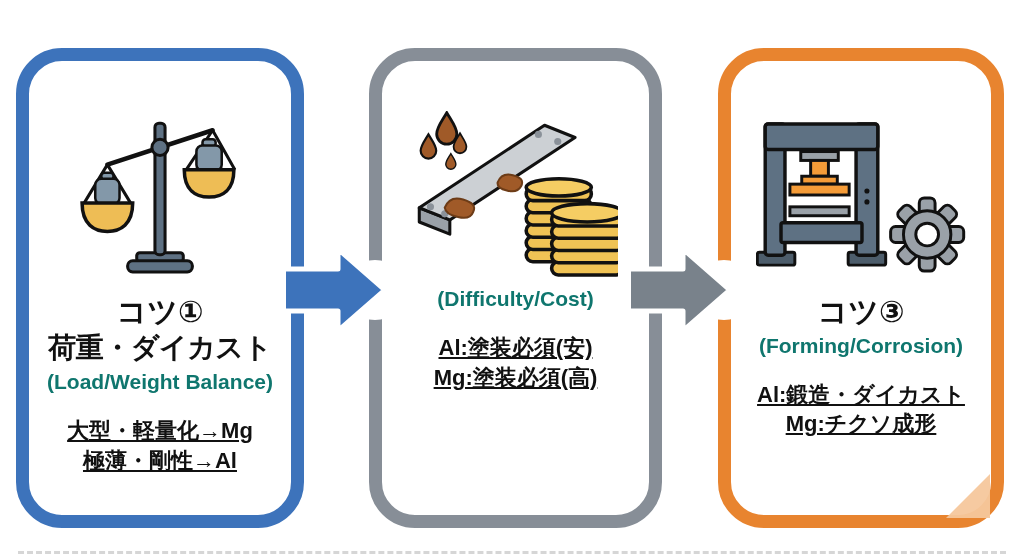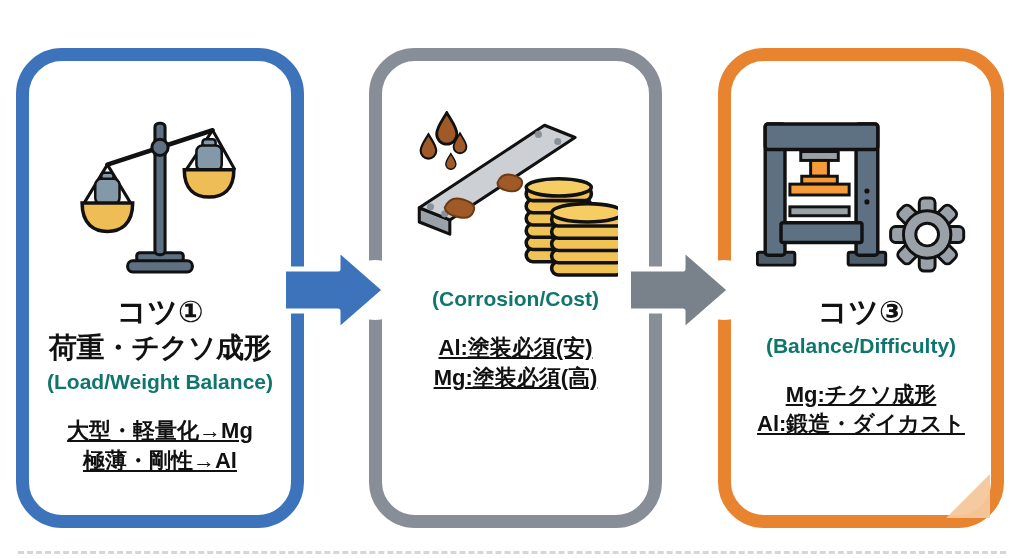--- a/index.html
+++ b/index.html
@@ -62,21 +62,21 @@
 
         <path d="M137,21 L111,60 M137,21 L159,60" stroke="#111" stroke-width="3" fill="none"></path>
 
         <rect x="127" y="30" width="13" height="7" rx="3" fill="#8398a9" stroke="#111" stroke-width="2.5"></rect>
         <rect x="121" y="36" width="25" height="25" rx="6" fill="#8398a9" stroke="#111" stroke-width="2.5"></rect>
 
         <path d="M109,60 L158,60 C158,80 147,87 133.5,87 C120,87 109,80 109,60 Z" fill="#eebd55" stroke="#111" stroke-width="3.5"></path>
       </svg>
     </div>
     <div class="heading">コツ①</div>
-    <div class="title">荷重・チクソ成形</div>
+    <div class="title">荷重・ダイカスト</div>
     <div class="subtitle">(Load/Weight Balance)</div>
     <div class="body-lines">
       <div>大型・軽量化→Mg</div>
       <div>極薄・剛性→Al</div>
     </div>
   </div>
 
   <div class="card card-2" style="border-color: rgb(135, 142, 151);">
     <div class="icon-box">
       <svg width="204" height="168" viewBox="0 0 200 165">
@@ -109,21 +109,21 @@
           <ellipse cx="142" cy="75" rx="32" ry="8.5" fill="#f5cd63"></ellipse>
           <rect x="135" y="148" width="70" height="13" rx="6.5"></rect>
           <rect x="135" y="136" width="70" height="13" rx="6.5"></rect>
           <rect x="135" y="124" width="70" height="13" rx="6.5"></rect>
           <rect x="135" y="112" width="70" height="13" rx="6.5"></rect>
           <rect x="135" y="100" width="70" height="13" rx="6.5"></rect>
           <ellipse cx="170" cy="100" rx="35" ry="9" fill="#f5cd63"></ellipse>
         </g>
       </svg>
     </div>
-    <div class="subtitle">(Corrosion/Cost)</div>
+    <div class="subtitle">(Difficulty/Cost)</div>
     <div class="body-lines">
       <div>Al:塗装必須(安)</div>
       <div>Mg:塗装必須(高)</div>
     </div>
   </div>
 
   <div class="card card-3" style="border-color: rgb(232, 132, 47);">
     <div class="icon-box">
       <svg width="210" height="158" viewBox="0 0 210 160">
 
@@ -149,24 +149,24 @@
             <rect x="164" y="83" width="16" height="74" rx="5" transform="rotate(45 172 120)"></rect>
             <rect x="164" y="83" width="16" height="74" rx="5" transform="rotate(90 172 120)"></rect>
             <rect x="164" y="83" width="16" height="74" rx="5" transform="rotate(135 172 120)"></rect>
           </g>
           <circle cx="172" cy="120" r="24" fill="#9aa1a8" stroke="#111" stroke-width="3"></circle>
           <circle cx="172" cy="120" r="11.5" fill="#ffffff" stroke="#111" stroke-width="3"></circle>
         </g>
       </svg>
     </div>
     <div class="heading">コツ③</div>
-    <div class="subtitle">(Balance/Difficulty)</div>
+    <div class="subtitle">(Forming/Corrosion)</div>
     <div class="body-lines">
+      <div>Al:鍛造・ダイカスト</div>
       <div>Mg:チクソ成形</div>
-      <div>Al:鍛造・ダイカスト</div>
     </div>
   </div>
 
   <div class="notch notch-1"></div>
   <div class="notch notch-2"></div>
 
   <svg class="arrow arrow-1" viewBox="0 0 102 84">
     <polygon points="-8,21 52,21 52,1 99,42 52,83 52,63 -8,63" stroke="#ffffff" stroke-width="5" stroke-linejoin="round" style="fill: rgb(61, 115, 187);"></polygon>
   </svg>
   <svg class="arrow arrow-2" viewBox="0 0 102 84">

